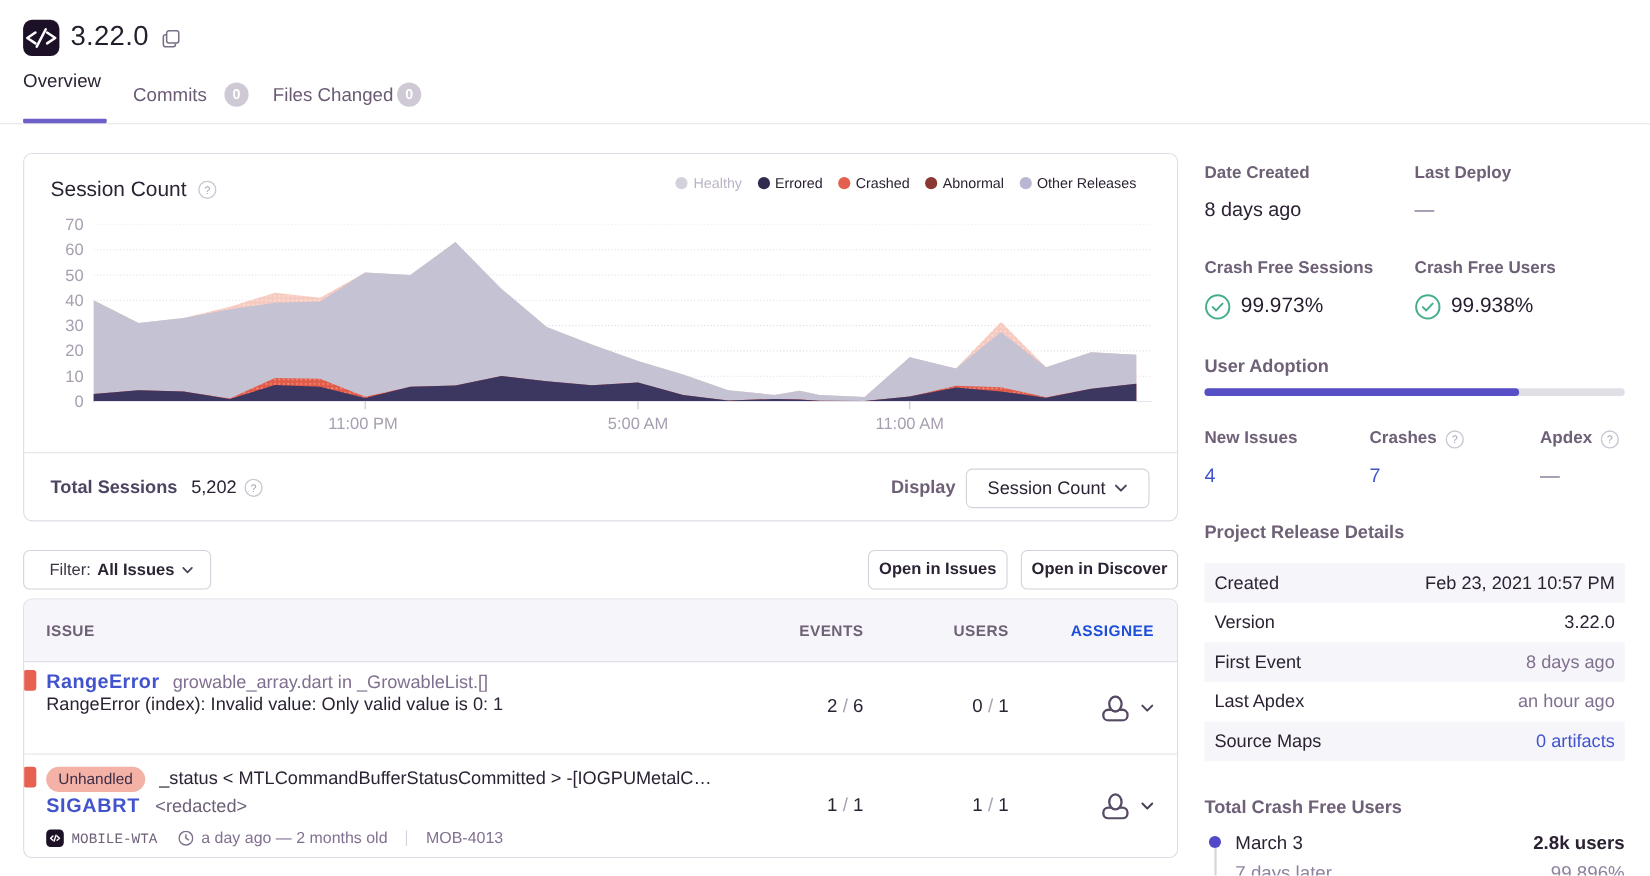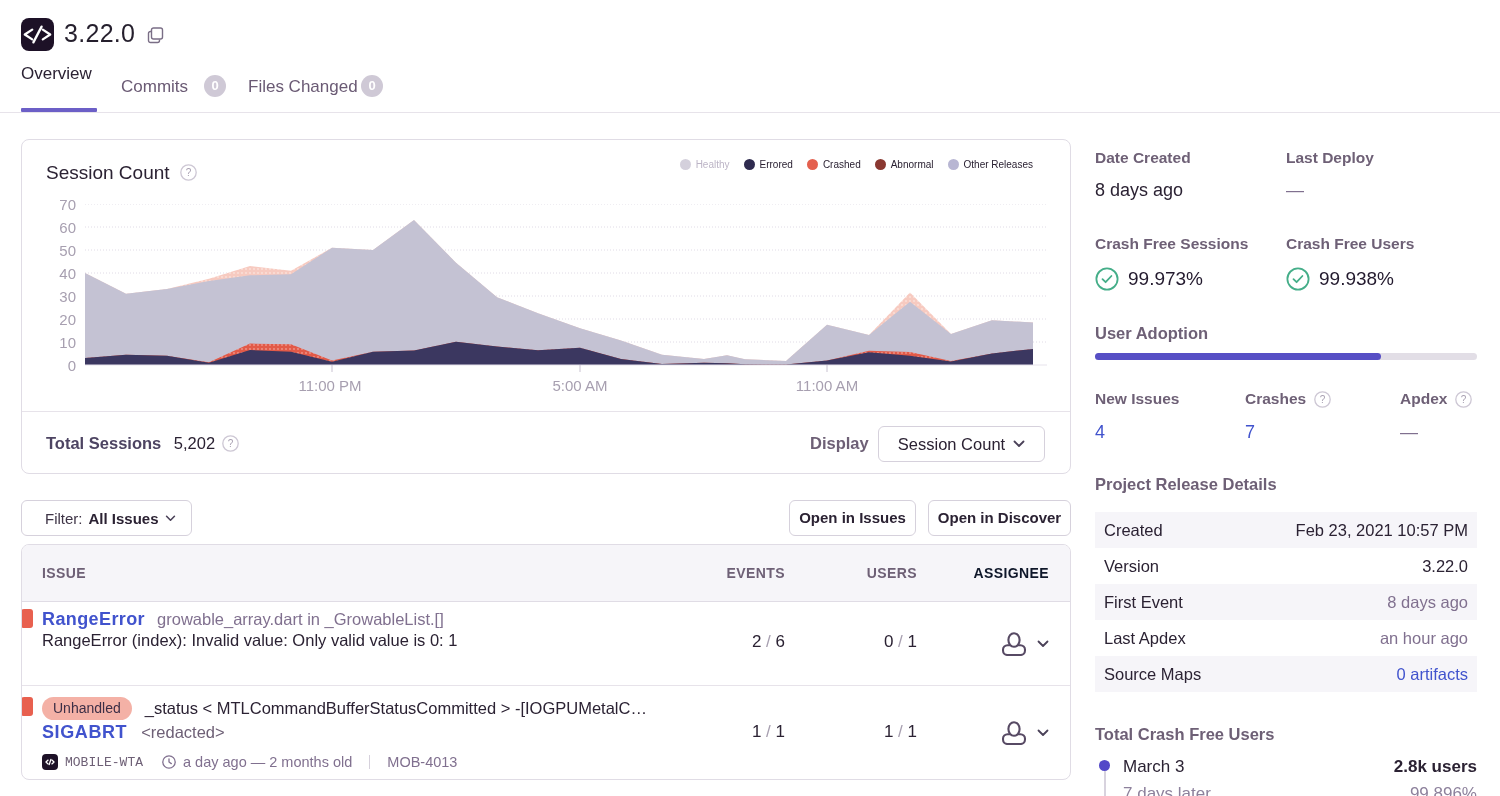--- a/index.html
+++ b/index.html
@@ -41,21 +41,21 @@
 
 <div class="card" style="left:21px; top:139px; width:1050px; height:335px;"></div>
 <div class="abs" style="left:46px; top:162px; font-size:19px; color:#2b2233;">Session Count</div>
 <div class="abs" style="left:180px; top:164px;">
   <svg width="17" height="17" viewBox="0 0 17 17" fill="none">
       <circle cx="8.5" cy="8.5" r="7.7" stroke="#cdc7d4" stroke-width="1.3"></circle>
       <text x="8.5" y="12" font-size="10" fill="#a79fb0" text-anchor="middle" font-family="Liberation Sans">?</text>
     </svg>
 </div>
 
-<div class="abs" style="left:0; top:159px; width:1033px; display:flex; justify-content:flex-end; gap:14px; align-items:center; font-size:10px;">
+<div class="abs" style="left:0; top:159px; width:1033px; display:flex; justify-content:flex-end; gap:14px; align-items:center; font-size:13px;">
   <span style="display:flex;align-items:center;gap:5px;color:#bcb4c6;"><i style="width:11px;height:11px;border-radius:6px;background:#d4d0dc;display:inline-block;"></i>Healthy</span>
   <span style="display:flex;align-items:center;gap:5px;color:#2b2233;"><i style="width:11px;height:11px;border-radius:6px;background:#2f2b4f;display:inline-block;"></i>Errored</span>
   <span style="display:flex;align-items:center;gap:5px;color:#2b2233;"><i style="width:11px;height:11px;border-radius:6px;background:#e4604e;display:inline-block;"></i>Crashed</span>
   <span style="display:flex;align-items:center;gap:5px;color:#2b2233;"><i style="width:11px;height:11px;border-radius:6px;background:#8a3831;display:inline-block;"></i>Abnormal</span>
   <span style="display:flex;align-items:center;gap:5px;color:#2b2233;"><i style="width:11px;height:11px;border-radius:6px;background:#b8b6d3;display:inline-block;"></i>Other Releases</span>
 </div>
 
 <div class="abs" style="left:40px; top:193px; width:36px; text-align:right; font-size:15px; color:#a79fb0; line-height:23px;">70<br>60<br>50<br>40<br>30<br>20<br>10<br>0</div>
 
 <div class="abs" style="left:85px; top:204px;">
@@ -122,21 +122,21 @@
     </svg>
 </div>
 <div class="abs" style="left:789px; top:500px; width:127px; height:36px; border:1px solid #d6d1dc; border-radius:6px; background:#fff; text-align:center; line-height:34px; font-size:15px; font-weight:700; color:#2b2233;">Open in Issues</div>
 <div class="abs" style="left:928px; top:500px; width:143px; height:36px; border:1px solid #d6d1dc; border-radius:6px; background:#fff; text-align:center; line-height:34px; font-size:15px; font-weight:700; color:#2b2233;">Open in Discover</div>
 
 <div class="card" style="left:21px; top:544px; width:1050px; height:236px; overflow:hidden;">
   <div style="height:57px; background:#f6f5f9; border-bottom:1px solid #e0dce5; display:grid; grid-template-columns:1fr 132px 132px 153px; align-items:center;">
     <div style="padding-left:20px; font-size:14px; font-weight:700; color:#6e6076; letter-spacing:0.4px;">ISSUE</div>
     <div style="text-align:right; font-size:14px; font-weight:700; color:#6e6076; letter-spacing:0.4px;">EVENTS</div>
     <div style="text-align:right; font-size:14px; font-weight:700; color:#6e6076; letter-spacing:0.4px;">USERS</div>
-    <div style="text-align:right; padding-right:21px; font-size:14px; font-weight:700; color:#0f172a; letter-spacing:0.4px;">ASSIGNEE</div>
+    <div style="text-align:right; padding-right:21px; font-size:14px; font-weight:700; color:#1d4ed8; letter-spacing:0.4px;">ASSIGNEE</div>
   </div>
 
   <div style="position:relative; height:84px; border-bottom:1px solid #e7e3ea; display:grid; grid-template-columns:1fr 132px 132px 153px;">
     <div style="position:absolute; left:-1px; top:7px; width:12px; height:19px; background:#e8604f; border-radius:3px;"></div>
     <div style="padding-left:20px; padding-top:7px;">
       <div style="height:22px;"><span style="font-size:18px; font-weight:700; letter-spacing:0.4px;" class="link">RangeError</span><span style="font-size:16.5px; color:#80708f; margin-left:12px;">growable_array.dart in _GrowableList.[]</span></div>
       <div style="height:24px; font-size:16.5px; color:#2b2233;">RangeError (index): Invalid value: Only valid value is 0: 1</div>
     </div>
     <div style="text-align:right; font-size:17px; padding-top:30px;">2<span style="color:#a79fb0;"> / </span>6</div>
     <div style="text-align:right; font-size:17px; padding-top:30px;">0<span style="color:#a79fb0;"> / </span>1</div>

